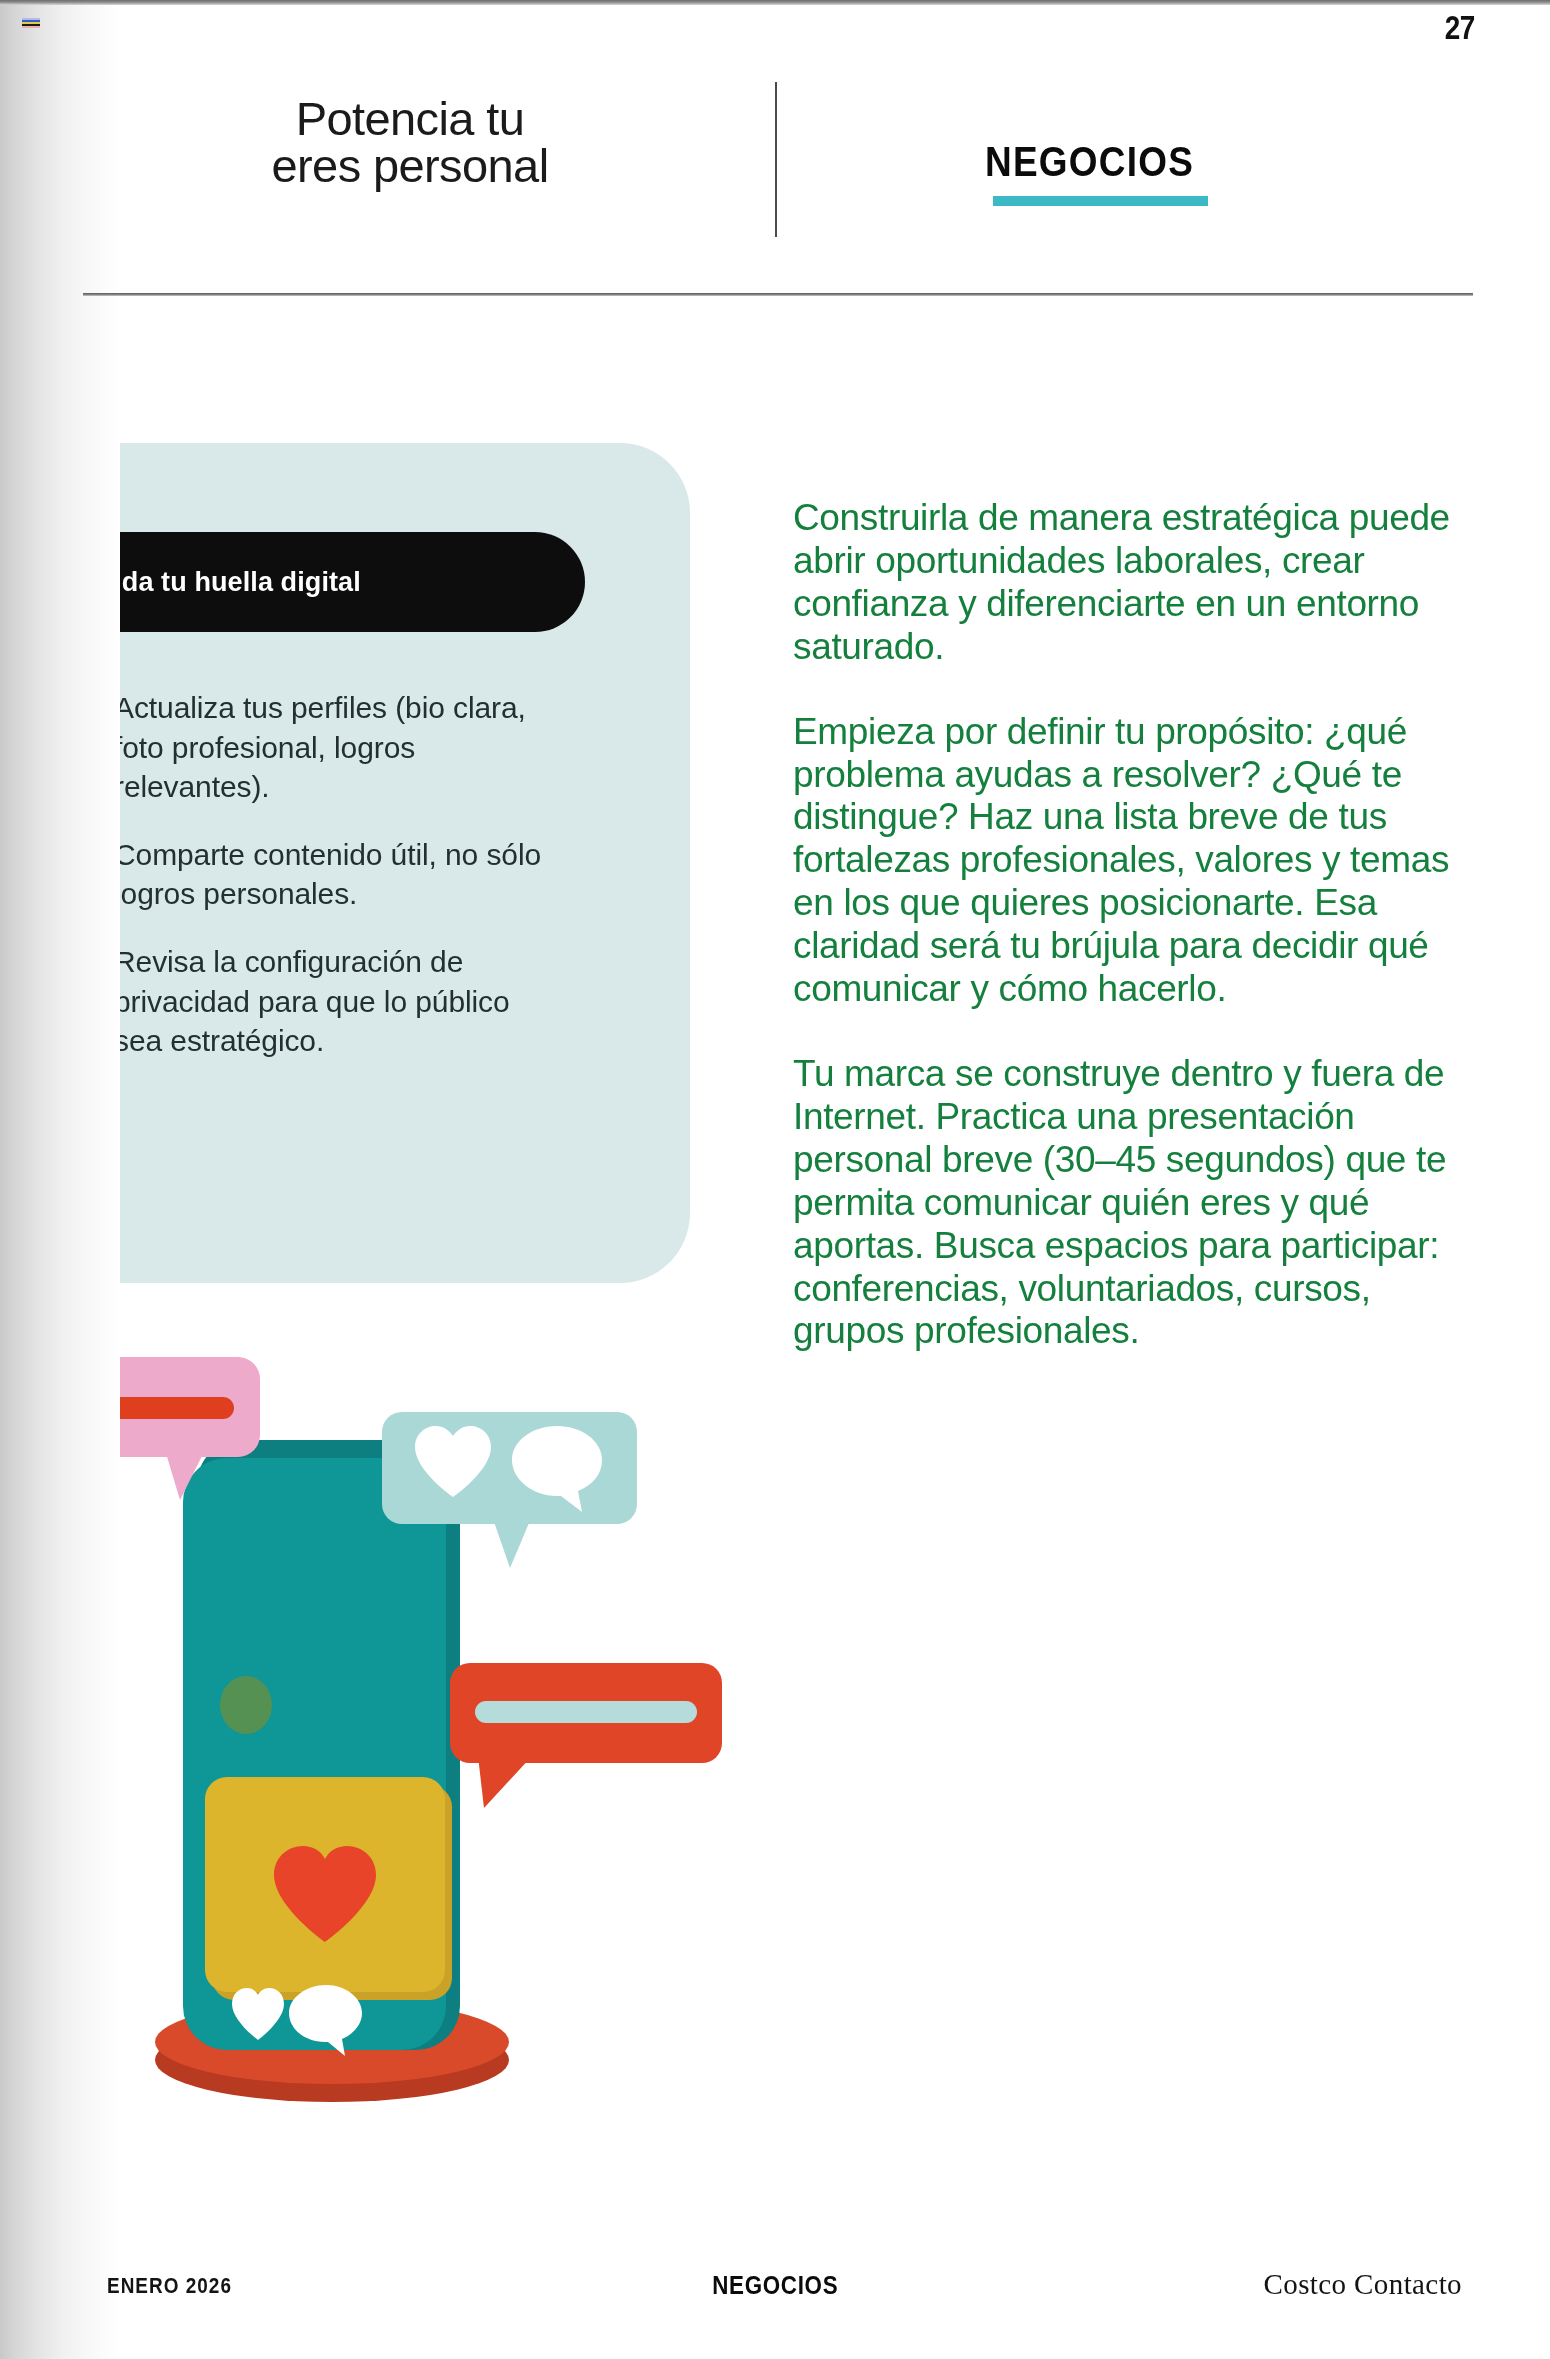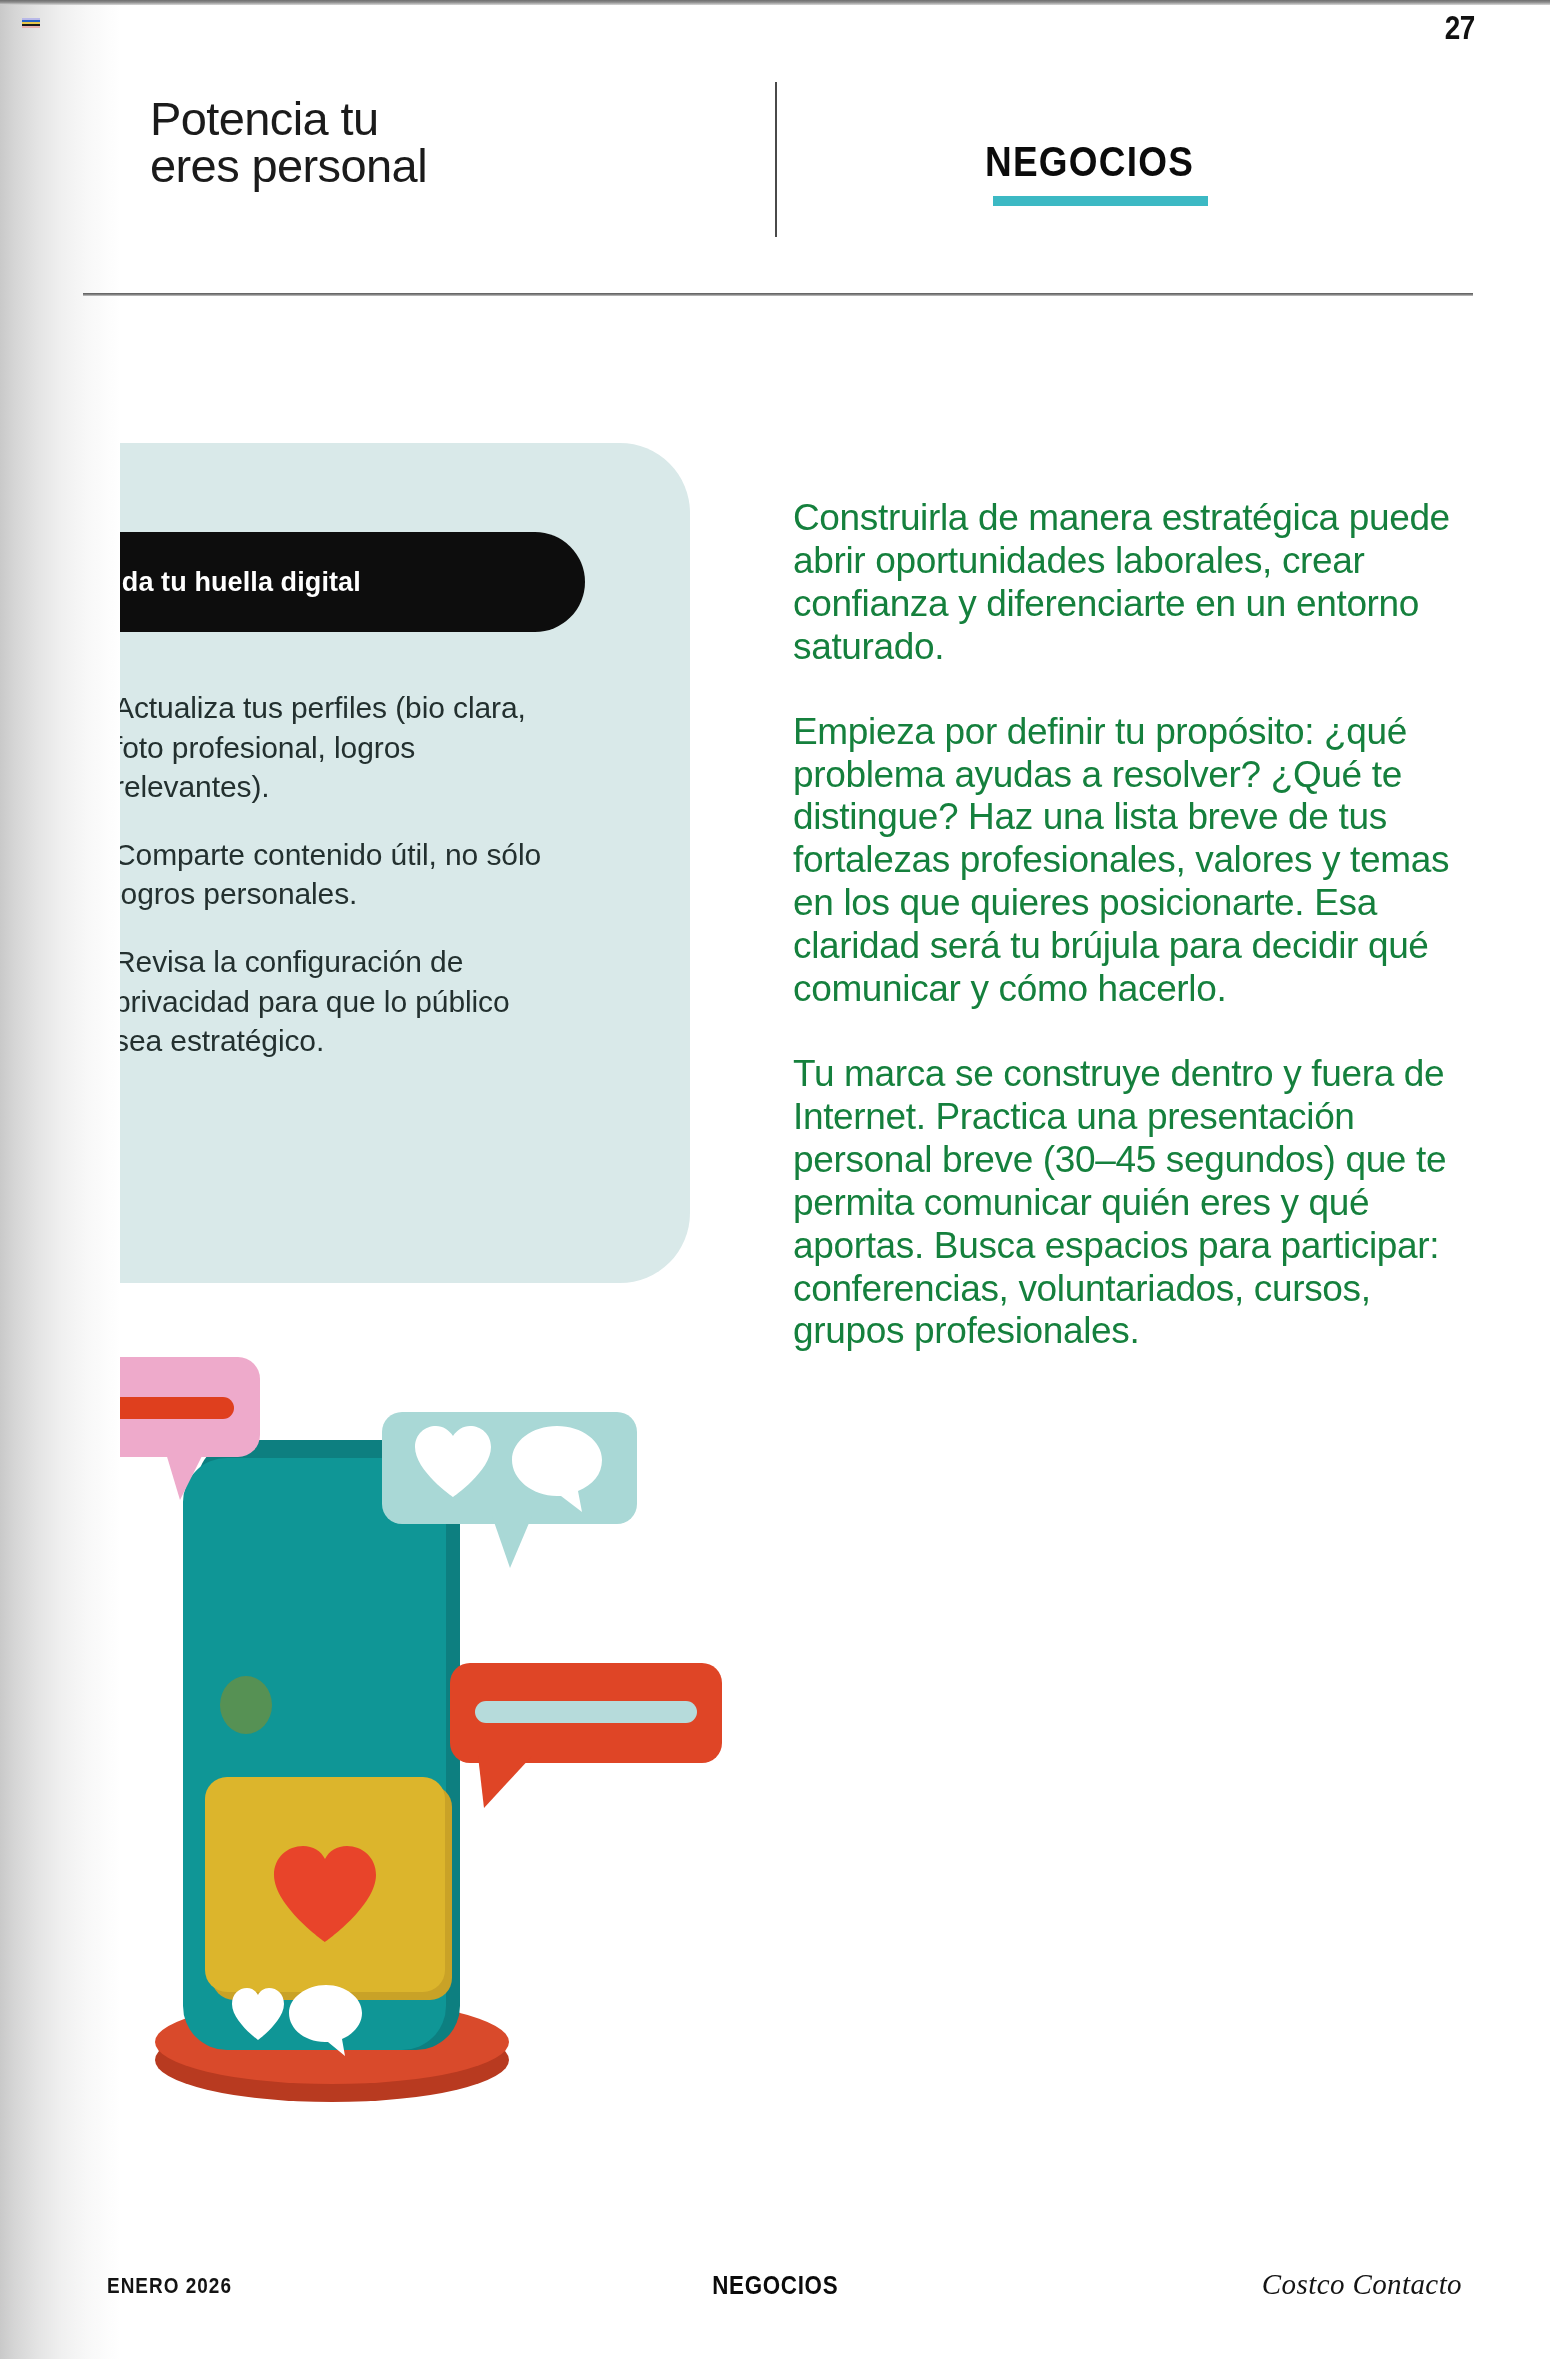--- a/index.html
+++ b/index.html
@@ -67,20 +67,21 @@
   }
   .article-title {
     position: absolute;
     left: 150px; top: 95px;
     width: 520px;
     font-size: 47px;
     line-height: 1.0;
     font-weight: 400;
     color: #1b1b1b;
     letter-spacing: -0.6px;
+    text-align: center;
     z-index: 8;
   }
   .article-title span { display: block; }
   .header-divider {
     position: absolute;
     left: 775px; top: 82px;
     width: 2px; height: 155px;
     background: #4a4a4a;
     z-index: 8;
   }
@@ -204,21 +205,20 @@
     font-weight: 700;
     letter-spacing: 0.8px;
     color: #0b0b0b;
     z-index: 8;
   }
   .footer-center span { display:inline-block; transform: scaleX(0.86); }
   .footer-right {
     position: absolute;
     right: 88px; bottom: 58px;
     font-family: "Liberation Serif", serif;
-    font-style: italic;
     font-size: 29px;
     color: #141414;
     letter-spacing: 0.4px;
     z-index: 8;
     margin-left: 48px;
   }
 </style>
 </head>
 <body>
 

